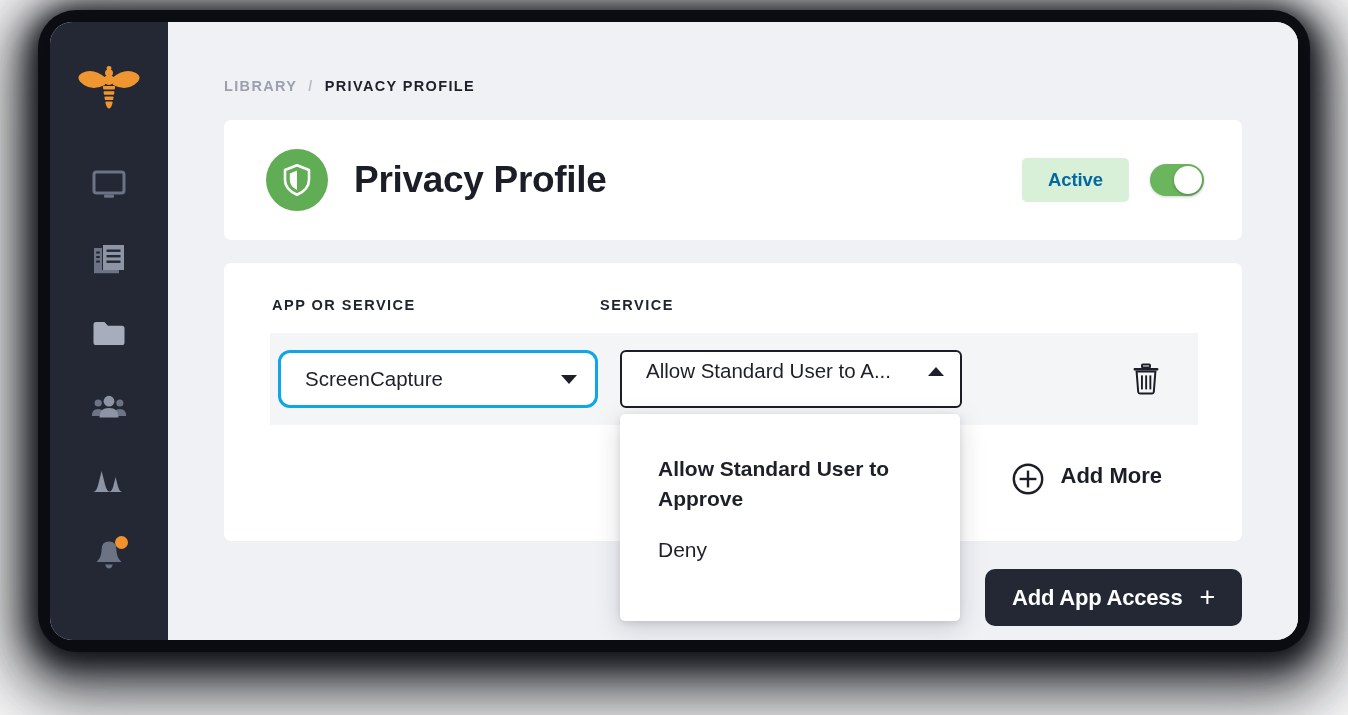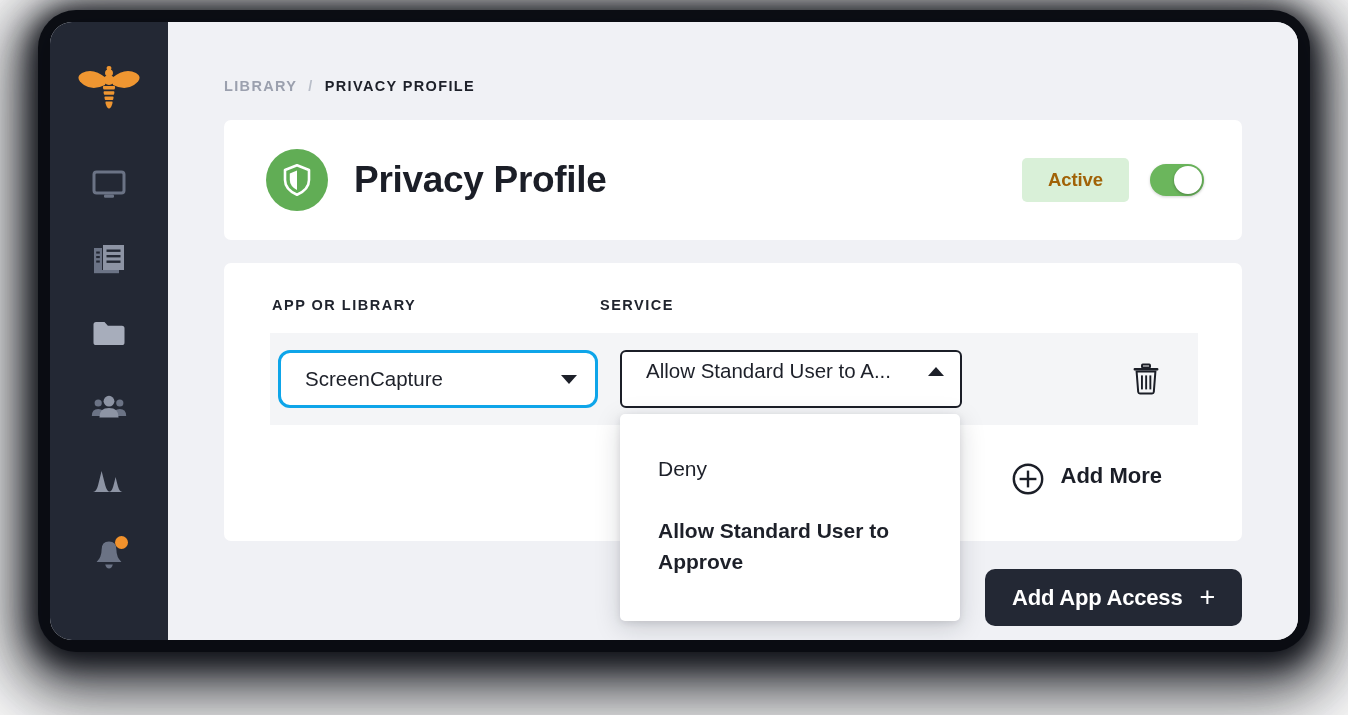--- a/index.html
+++ b/index.html
@@ -124,21 +124,21 @@
     margin-left: 26px;
   }
   .header-right {
     margin-left: auto;
     display: flex;
     align-items: center;
     gap: 21px;
   }
   .status-badge {
     background: #d9f0d8;
-    color: #a16207;
+    color: #0369a1;
     font-size: 18.5px;
     font-weight: 700;
     border-radius: 5px;
     padding: 11px 26px;
     letter-spacing: -0.1px;
     text-align: right;
   }
   .toggle {
     width: 54px; height: 32px;
     border-radius: 16px;
@@ -392,40 +392,40 @@
           <span class="status-badge">Active</span>
           <div class="toggle">
             <span class="knob"></span>
           </div>
         </div>
       </section>
 
       <section class="card table-card">
 
         <div class="col-headers">
-          <span class="col-app">APP OR LIBRARY</span>
+          <span class="col-app">APP OR SERVICE</span>
           <span class="col-access">SERVICE</span>
         </div>
 
         <div class="access-row">
 
           <div class="select app-select">
             <span class="sel-label">ScreenCapture</span>
             <span class="caret caret-down"></span>
           </div>
 
           <div class="access-select-wrap">
             <div class="select access-select">
               <span class="sel-label">Allow Standard User to A...</span>
               <span class="caret caret-up"></span>
             </div>
 
             <div class="dropdown">
+              <div class="dd-option selected">Allow Standard User to Approve</div>
               <div class="dd-option first">Deny</div>
-              <div class="dd-option selected">Allow Standard User to Approve</div>
             </div>
           </div>
 
           <div class="row-actions">
             <span class="trash-btn">
               <svg viewBox="0 0 28 32" width="28" height="32">
                 <rect x="10" y="1.6" width="8" height="3" rx="0.8" fill="none" stroke="#1b1e27" stroke-width="2"></rect>
                 <rect x="1.6" y="5" width="24.8" height="2.6" rx="1" fill="#1b1e27"></rect>
                 <path d="M4.6 8.6 h18.8 l-1.6 20.4 a1.8 1.8 0 0 1 -1.8 1.6 h-12 a1.8 1.8 0 0 1 -1.8 -1.6 z" fill="none" stroke="#1b1e27" stroke-width="2"></path>
                 <rect x="9" y="12.4" width="1.9" height="14" fill="#1b1e27"></rect>

